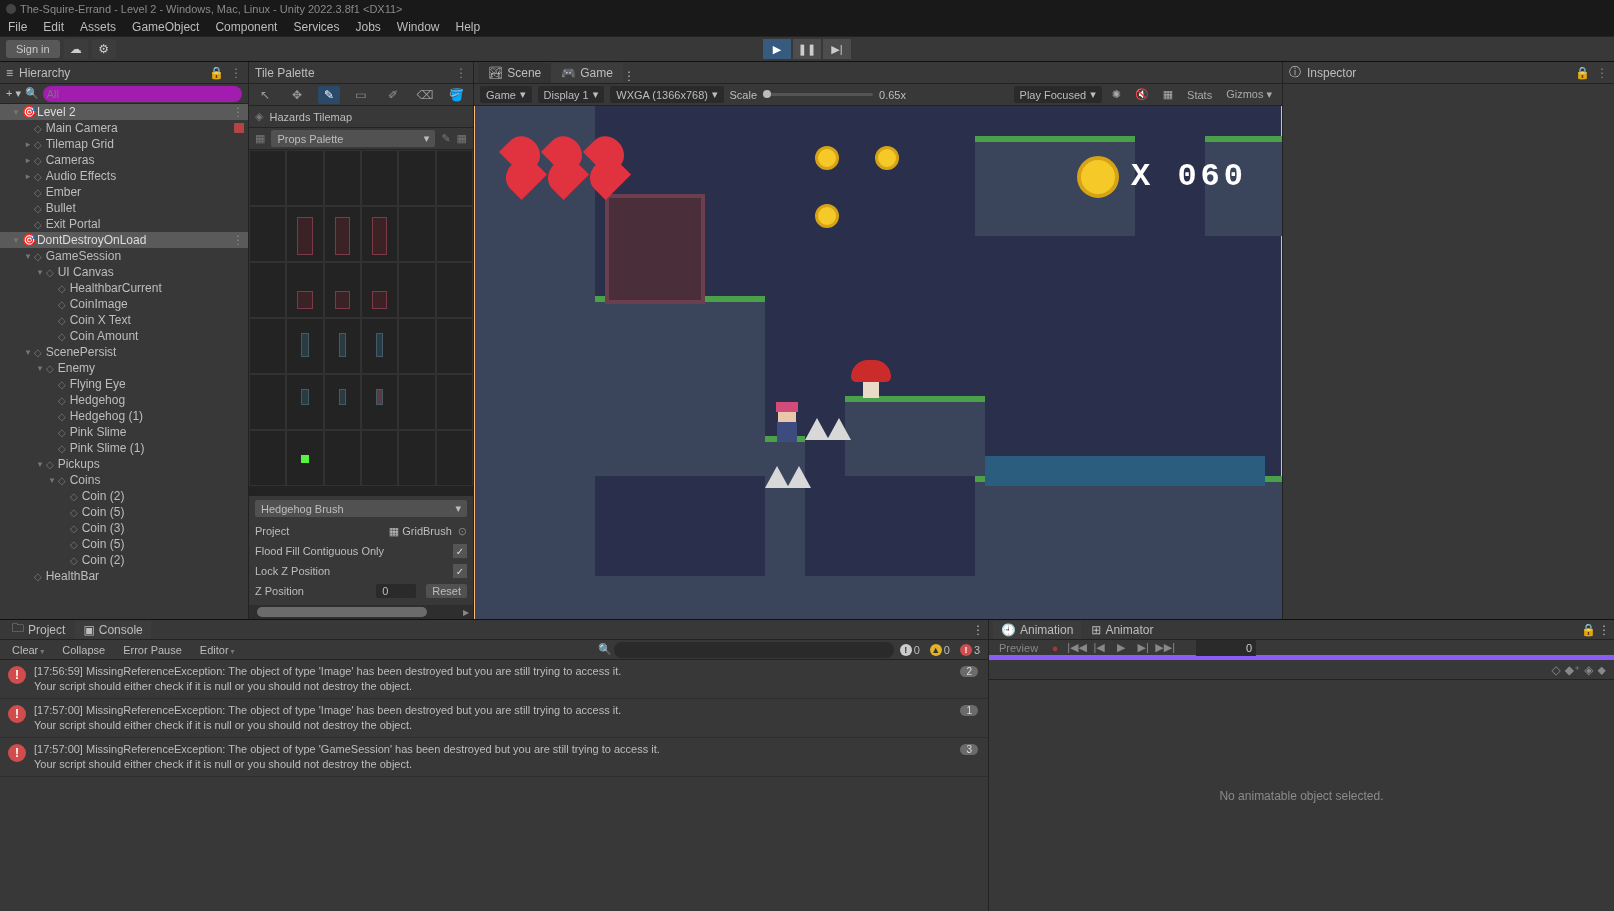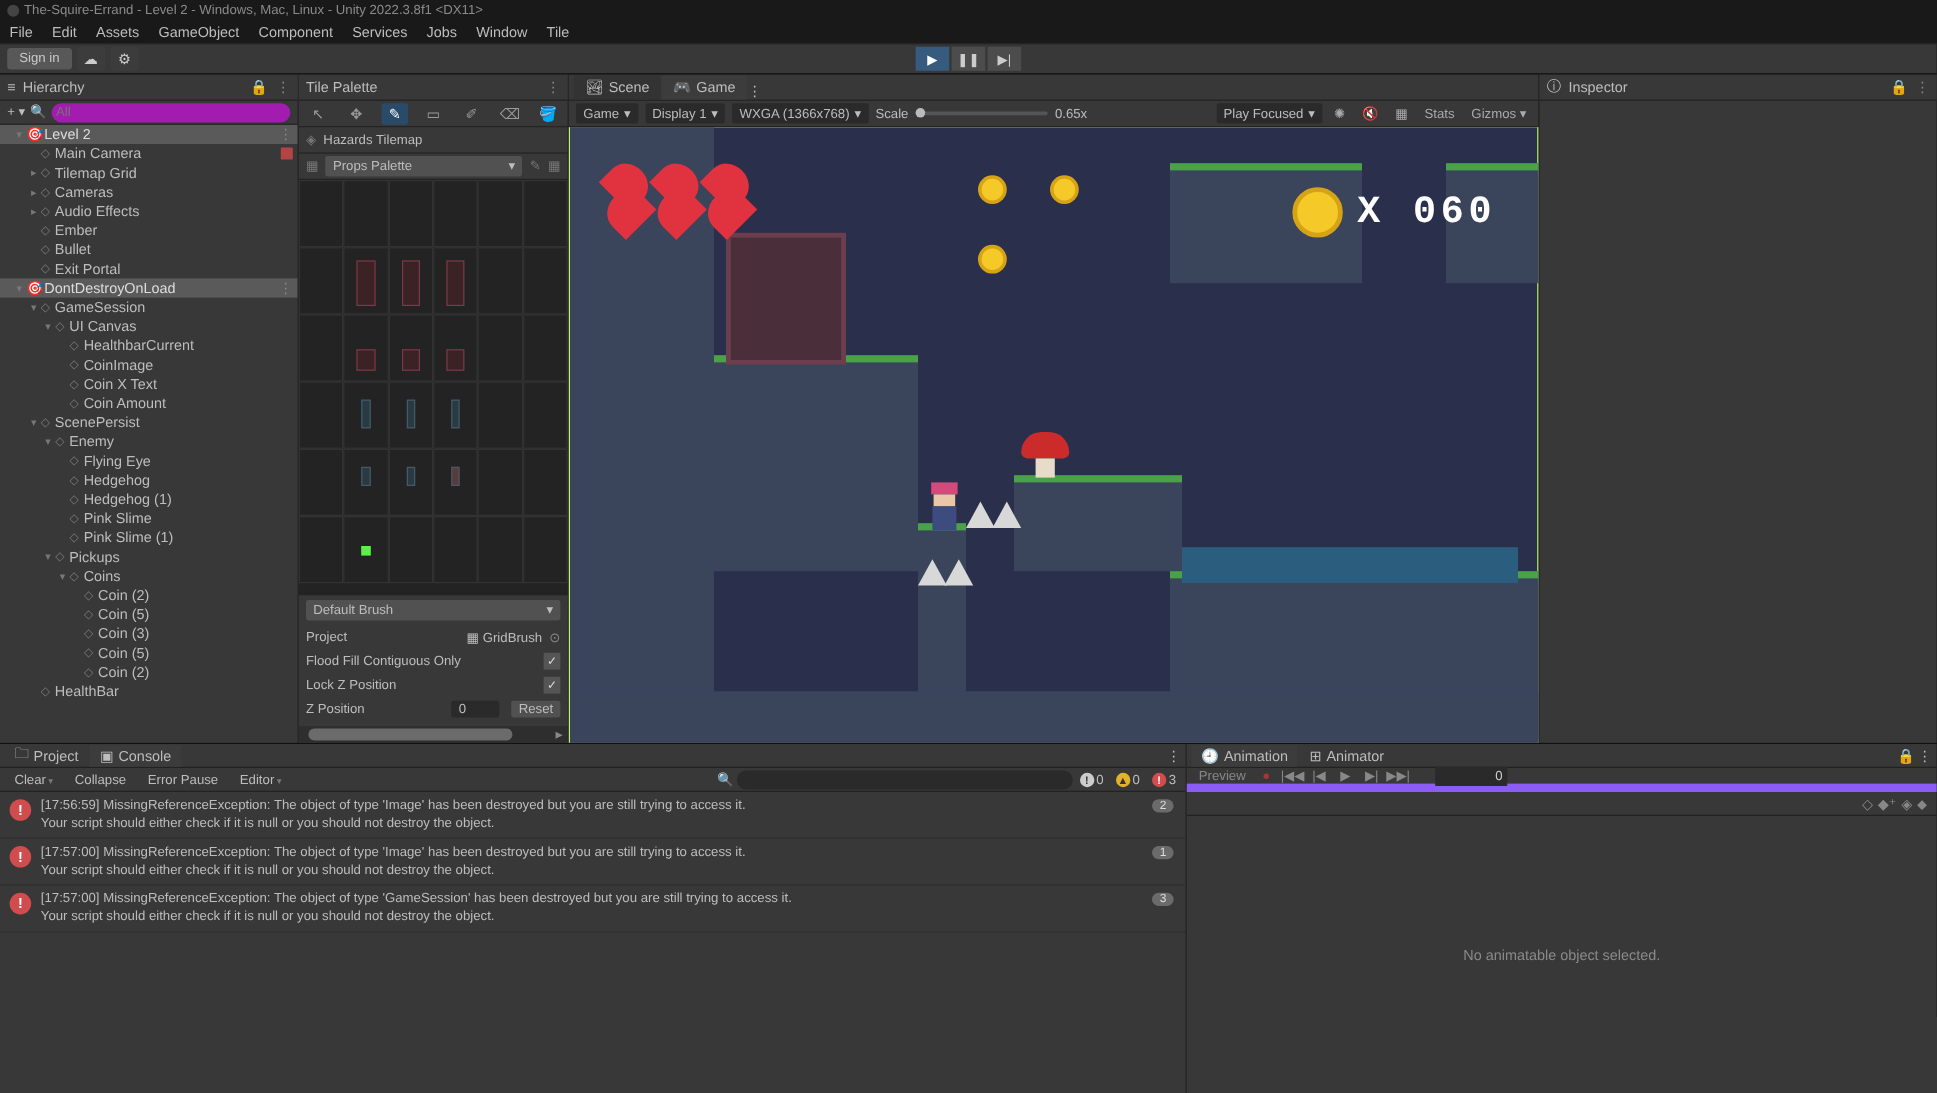--- a/index.html
+++ b/index.html
@@ -55,21 +55,21 @@
 .col-game { flex:1; background:#383838; display:flex; flex-direction:column;}
 .gtabs { height:22px; display:flex; align-items:flex-end; gap:0; padding-left:4px; border-bottom:1px solid #222;}
 .gtabs .tab { padding:3px 10px; font-size:12px; color:#bdbdbd; background:#333; border-radius:3px 3px 0 0; display:flex; gap:4px; align-items:center;}
 .gtabs .tab.on { background:#3c3c3c;}
 .gopts { height:22px; display:flex; align-items:center; gap:6px; padding:0 6px; font-size:11px; border-bottom:1px solid #222;}
 .gopts .dd { background:#2a2a2a; padding:2px 6px; border-radius:2px; display:flex; align-items:center; gap:4px;}
 .gopts .spacer{flex:1}
 .gopts .ic{ color:#aaa; padding:0 4px;}
 .gopts .slider { width:110px; height:3px; background:#555; border-radius:2px; position:relative;}
 .gopts .slider .knob{ width:8px; height:8px; background:#bbb; border-radius:50%; position:absolute; top:-3px; left:0;}
-.gview { flex:1; background:#bef264; position:relative; overflow:hidden;}
+.gview { flex:1; background:#fdba74; position:relative; overflow:hidden;}
 .gv { position:absolute; left:50%; top:0; width:806px; margin-left:-403px; height:100%; background:linear-gradient(#2a2f4c,#2a2f4c);}
 .ground{position:absolute;background:#3a445b;border-top:6px solid #4aa14a;}
 .wall{position:absolute;background:#3a445b;}
 .water{position:absolute;background:#2b5d7f;}
 .heart{position:absolute;width:36px;height:32px;background:#e1323f;border-radius:50% 50% 0 0;transform:rotate(-45deg);}
 .heart::after{content:"";position:absolute;width:36px;height:32px;background:#e1323f;border-radius:50% 50% 0 0;left:16px;top:-16px;transform:rotate(90deg);}
 .coin{position:absolute;width:24px;height:24px;background:#f5ca28;border:3px solid #d7a316;border-radius:50%;}
 .bigcoin{position:absolute;width:42px;height:42px;background:#f5ca28;border:4px solid #d7a316;border-radius:50%;}
 .hud-x{position:absolute;color:#fff;font-weight:bold;font-size:32px;font-family:"Courier New",monospace;letter-spacing:4px;}
 .mushroom{position:absolute;width:40px;height:36px;}
@@ -104,21 +104,21 @@
 .msg{ display:flex; align-items:flex-start; gap:8px; padding:4px 8px; border-bottom:1px solid #2e2e2e; position:relative;}
 .msg .bullet{ width:18px; height:18px; border-radius:50%; background:#d14c4c; color:#fff; display:flex; align-items:center; justify-content:center; font-weight:bold; flex-shrink:0; margin-top:2px;}
 .msg .txt{ font-size:11px; color:#bdbdbd; line-height:15px;}
 .msg .count{ position:absolute; right:10px; top:6px; background:#6b6b6b; color:#ddd; border-radius:8px; padding:0 6px; font-size:10px;}
 
 .col-anim{ width:625px; background:#383838; display:flex; flex-direction:column;}
 .anim-tabs{ height:20px; display:flex; align-items:center; gap:2px; padding:0 4px; border-bottom:1px solid #222; font-size:12px;}
 .anim-tabs .tab{ padding:2px 8px; color:#bdbdbd; display:flex; gap:4px; align-items:center}
 .anim-tabs .tab.on{ background:#3c3c3c;}
 .anim-tabs .spacer{flex:1}
-.anim-ctrl{ height:20px; display:flex; align-items:center; gap:0; padding:0 4px; border-bottom:7px solid #8b5cf6; font-size:11px;}
+.anim-ctrl{ height:20px; display:flex; align-items:center; gap:0; padding:0 4px; border-bottom:5px solid #8b5cf6; font-size:11px;}
 .anim-ctrl .btn{ width:22px; height:18px; display:flex; align-items:center; justify-content:center; color:#888;}
 .anim-ctrl .preview{ padding:0 6px; color:#888;}
 .anim-ctrl .rec{ color:#a33;}
 .anim-ctrl input{ width:60px; height:16px; background:#2a2a2a; border:none; color:#ccc; padding:0 4px; font-size:11px; text-align:right;}
 .anim-ctrl .spacer-sm{width:20px}
 .anim-ruler{ flex:0 0 20px; display:flex; padding-left:300px; font-size:9px; color:#888; border-bottom:1px solid #222; align-items:center; gap:26px;}
 .anim-tl-tools{height:20px;display:flex;align-items:center;justify-content:flex-end;gap:4px;padding:0 8px;border-bottom:1px solid #222;color:#888;font-size:12px}
 .anim-body{ flex:1; display:flex; align-items:center; justify-content:center; color:#8a8a8a; font-size:12px;}
 </style>
 </head>
@@ -131,21 +131,21 @@
 
 <div class="menubar">
   <span>File</span>
   <span>Edit</span>
   <span>Assets</span>
   <span>GameObject</span>
   <span>Component</span>
   <span>Services</span>
   <span>Jobs</span>
   <span>Window</span>
-  <span>Tile</span>
+  <span>Help</span>
 </div>
 
 <div class="toolbar">
   <div class="signin">Sign in</div>
   <div class="tb-btn">☁</div>
   <div class="tb-btn">⚙</div>
   <div class="play-controls">
     <div class="pc on">▶</div>
     <div class="pc">❚❚</div>
     <div class="pc">▶|</div>
@@ -401,21 +401,21 @@
         <div class="cell">
           <div class="dot"></div>
         </div>
         <div class="cell"></div>
         <div class="cell"></div>
         <div class="cell"></div>
         <div class="cell"></div>
     </div>
     <div class="tile-props">
       <div class="sel2">
-          <span>Default Brush</span>
+          <span>Hedgehog Brush</span>
           <span>▾</span>
         </div>
       <div class="prow">
           <span class="lbl">Project</span>
           <span>▦ <span>GridBrush</span></span>
           <span style="color:#888">⊙</span>
         </div>
       <div class="prow">
           <span class="lbl">Flood Fill Contiguous Only</span>
           <span class="chk">✓</span>

